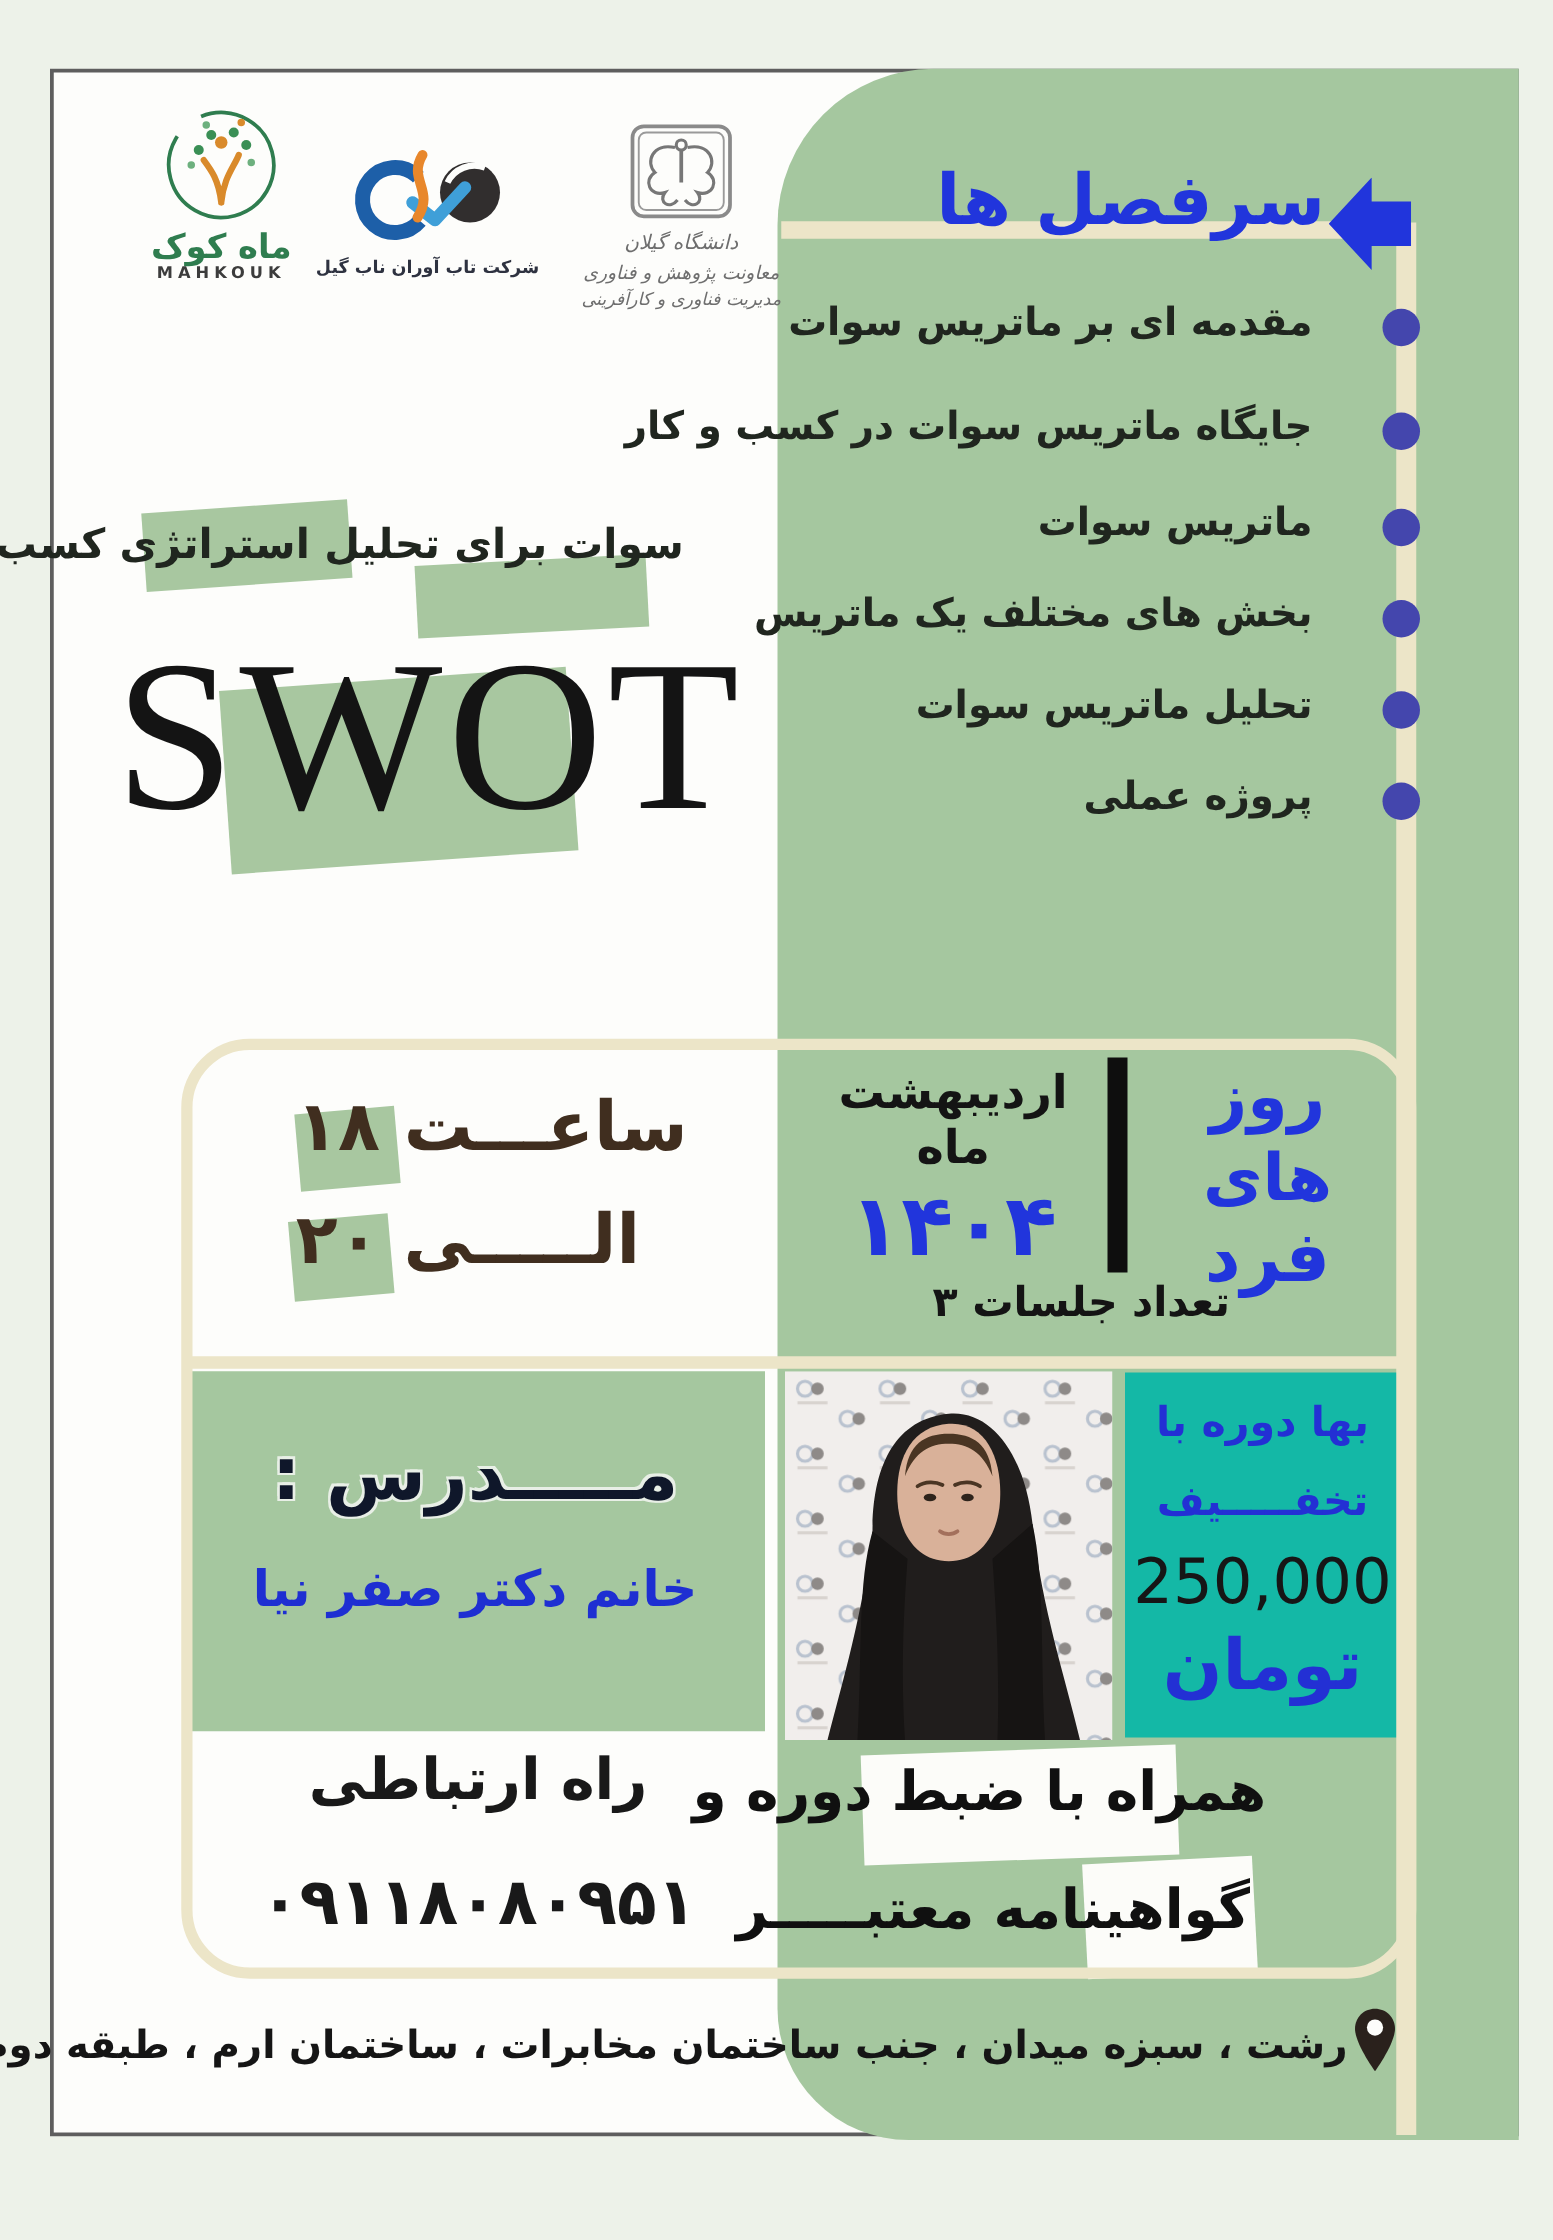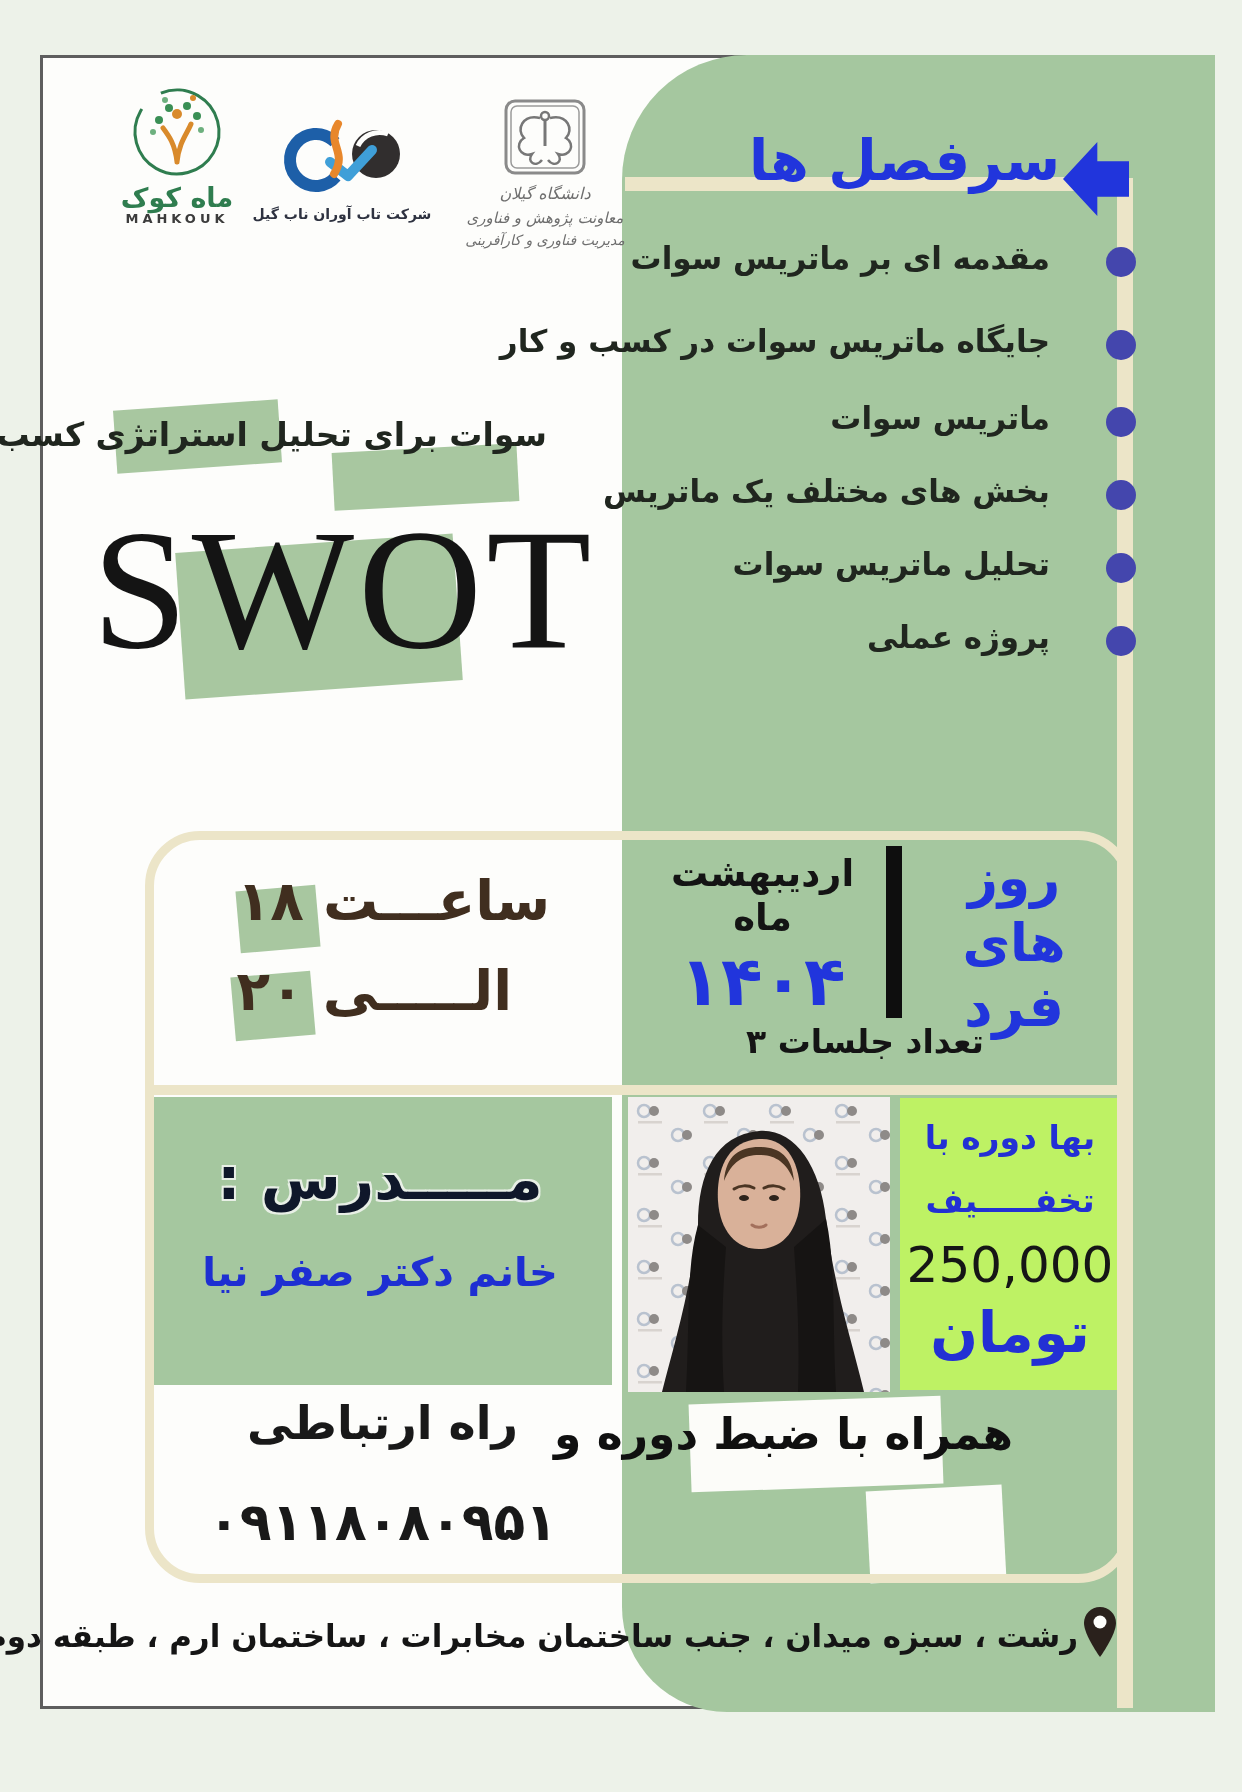--- a/index.html
+++ b/index.html
@@ -35,21 +35,21 @@
   .days-box .l1{font-size:52px;font-weight:bold;color:#2135dc;line-height:1.25;}
   .days-box .l2{font-size:56px;font-weight:bold;color:#2135dc;line-height:1.1;}
   .date-bar{left:886px;top:846px;width:16px;height:172px;background:#0e0e0e;z-index:6;}
   .month-box{left:645px;top:852px;width:235px;text-align:center;z-index:6;position:absolute;direction:rtl;}
   .month-box .l1{font-size:37px;font-weight:bold;color:#141414;line-height:1.2;}
   .month-box .l2{font-size:68px;font-weight:bold;color:#2135dc;line-height:1.2;}
   .sessions{left:650px;top:1022px;width:430px;text-align:center;font-size:33px;font-weight:bold;color:#141414;direction:rtl;z-index:6;position:absolute;}
   .instructor-block .label{margin-top:48px;font-size:58px;font-weight:bold;color:#0f172a;direction:rtl;text-shadow:2px 2px 0 #e8efe6,-2px -2px 0 #e8efe6,2px -2px 0 #e8efe6,-2px 2px 0 #e8efe6;}
   .instructor-block .name{margin-top:36px;font-size:40px;font-weight:bold;color:#1e2fd2;direction:rtl;}
   .photo{left:628px;top:1097px;width:262px;height:295px;z-index:4;}
-  .price-box{left:900px;top:1098px;width:220px;height:292px;background:#bef264;z-index:4;text-align:center;direction:rtl;}
+  .price-box{left:900px;top:1098px;width:220px;height:292px;background:#14b8a6;z-index:4;text-align:center;direction:rtl;}
   .price-box .l1{margin-top:20px;font-size:33px;font-weight:bold;color:#2330d4;}
   .price-box .l2{margin-top:24px;font-size:33px;font-weight:bold;color:#2330d4;}
   .price-box .amount{margin-top:16px;font-size:50px;color:#161616;font-family:"DejaVu Sans",sans-serif;}
   .price-box .currency{margin-top:6px;font-size:56px;font-weight:bold;color:#2330d4;}
   .benefit1{right:229px;top:1408px;font-size:44px;font-weight:bold;color:#101010;direction:rtl;}
   .benefit2{right:242px;top:1502px;font-size:44px;font-weight:bold;color:#101010;direction:rtl;}
   .contact-box{left:150px;top:1396px;width:465px;text-align:center;z-index:6;position:absolute;direction:rtl;}
   .contact-box .label{font-size:46px;font-weight:bold;color:#191919;}
   .contact-box .phone{margin-top:42px;font-size:52px;font-weight:bold;color:#191919;}
   .address{right:164px;top:1618px;font-size:31px;font-weight:bold;color:#151515;direction:rtl;}
@@ -195,20 +195,21 @@
   <div class="abs price-box">
     <div class="l1">بها دوره با</div>
     <div class="l2">تخفـــــیف</div>
     <div class="amount">250,000</div>
     <div class="currency">تومان</div>
   </div>
 
   <div class="abs patch white" style="left:690px;top:1400px;width:252px;height:88px;transform:rotate(-2deg);"></div>
   <div class="abs patch white" style="left:868px;top:1488px;width:136px;height:92px;transform:rotate(-3deg);"></div>
   <div class="abs txt benefit1">همراه با ضبط دوره و</div>
+  <div class="abs txt benefit2">گواهینامه معتبـــــر</div>
 
   <div class="contact-box">
     <div class="label">راه ارتباطی</div>
     <div class="phone">۰۹۱۱۸۰۸۰۹۵۱</div>
   </div>
 
   <svg class="abs pin" width="36" height="52" viewBox="0 0 36 52">
     <path d="M18 1 C9 1 2 8 2 17 C2 29 18 51 18 51 C18 51 34 29 34 17 C34 8 27 1 18 1 Z" fill="#2a211c"></path>
     <circle cx="18" cy="16" r="6.5" fill="#fdfdfb"></circle>
   </svg>

